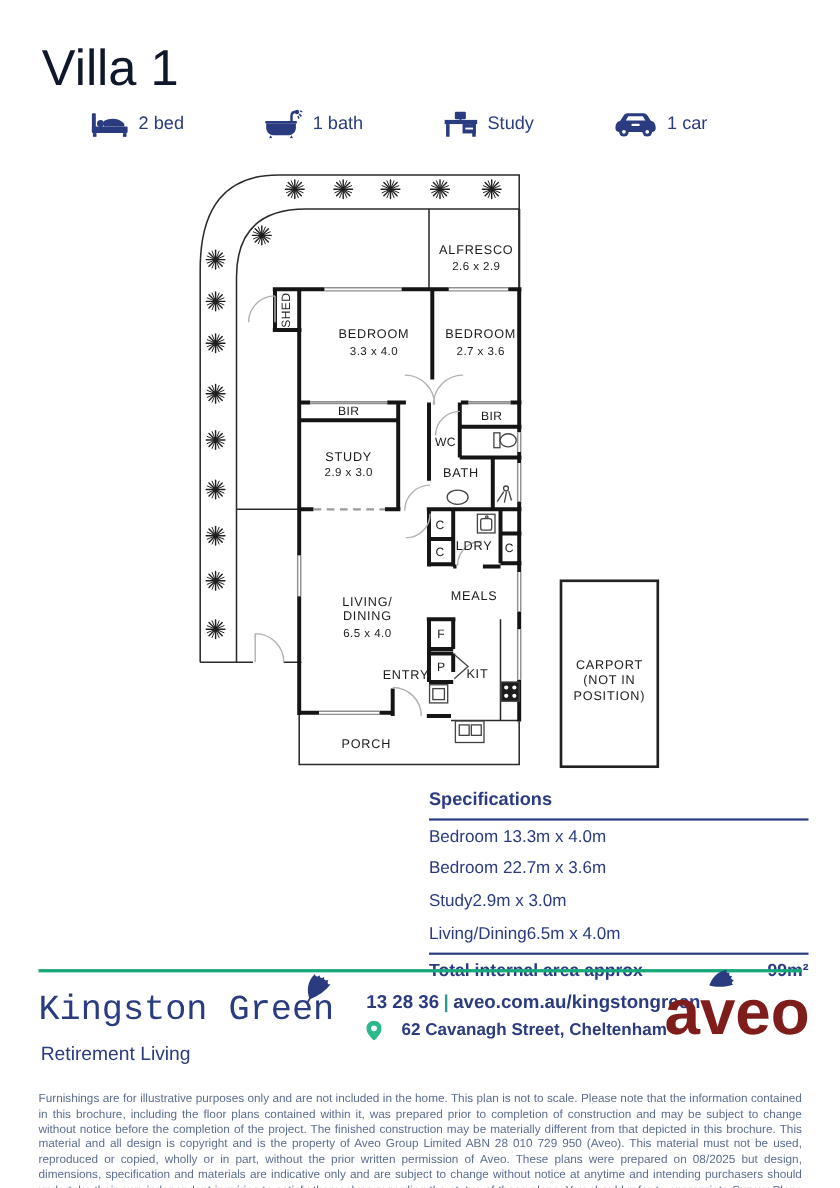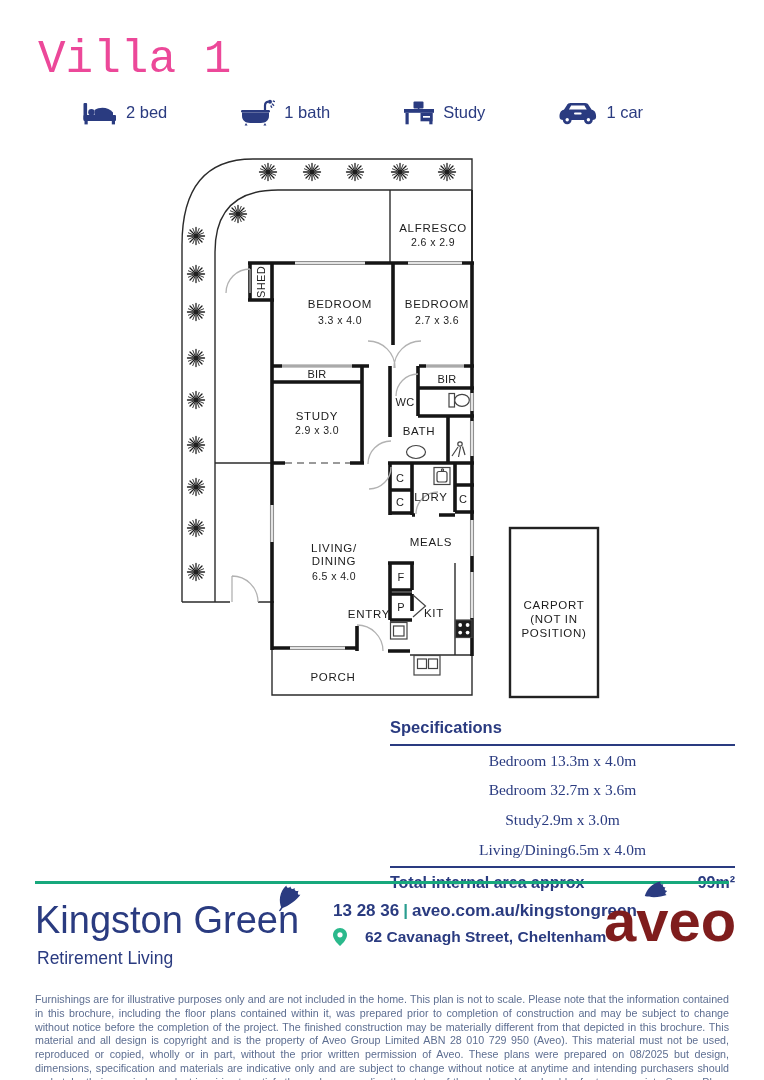--- a/index.html
+++ b/index.html
@@ -1,34 +1,34 @@
 <!DOCTYPE html>
 <html><head>
 <meta charset="utf-8">
 <style>
   html,body{margin:0;padding:0;background:#ffffff;}
   .page{position:relative;width:764px;height:1080px;background:#fff;overflow:hidden;
         font-family:"Liberation Sans",sans-serif;}
-  .title{position:absolute;left:38px;top:34px;font-size:46px;color:#ec4899;letter-spacing:0;font-family:Liberation Mono, monospace;}
+  .title{position:absolute;left:38px;top:34px;font-size:46px;color:#0f172a;letter-spacing:0;}
   .features{position:absolute;left:36px;top:99px;display:flex;align-items:center;gap:27px;}
   .feature{display:flex;align-items:center;gap:9px;padding-left:47px;}
   .feature svg{fill:#2a3b80;}
   .feature-label{font-size:16.5px;color:#2a3b80;}
   .plan-svg{position:absolute;left:160px;top:145px;}
   .plan-svg text{font-family:"Liberation Sans",sans-serif;fill:#1c1c1c;}
   .room-name{font-size:11.5px;letter-spacing:0.7px;}
   .room-dims{font-size:10.5px;letter-spacing:0.4px;}
   .room-small{font-size:11px;letter-spacing:0.3px;}
   .specs{position:absolute;left:390px;top:718px;width:345px;color:#2a3b80;}
   .specs-title{font-size:16.5px;font-weight:bold;padding-bottom:7px;border-bottom:2px solid #2a3b80;}
-  .specs-row{display:flex;justify-content:center;font-size:15.5px;padding:5.8px 0;font-family:Liberation Serif, serif;}
+  .specs-row{display:flex;justify-content:flex-start;font-size:15.5px;padding:5.8px 0;}
   .specs-total{display:flex;justify-content:space-between;font-size:16px;font-weight:bold;
                border-top:2.5px solid #2a3b80;padding-top:6px;margin-top:2px;}
   .divider{position:absolute;left:35px;top:881px;width:694px;height:2.5px;background:#17a87c;}
-  .brand{position:absolute;left:35px;top:899px;font-size:38px;color:#2a3b80;}
+  .brand{position:absolute;left:35px;top:899px;font-size:32px;color:#2a3b80;font-family:Liberation Mono, monospace;}
   .brand-leaf{position:absolute;left:273px;top:883px;transform:rotate(-22deg);}
   .brand-sub{position:absolute;left:37px;top:948px;font-size:17.5px;color:#2a3b80;}
   .contact{position:absolute;left:333px;top:901px;color:#2a3b80;}
   .contact-line1{font-size:17px;font-weight:bold;}
   .contact-sep{color:#2a9d8f;padding:0 4px;}
   .contact-line2{display:flex;align-items:center;gap:18px;margin-top:7px;font-size:15.5px;font-weight:bold;}
   .aveo{position:absolute;left:604px;top:892px;font-size:58px;font-weight:bold;color:#7f1d1d;
         letter-spacing:0;line-height:58px;}
   .aveo-leaf{position:absolute;left:644px;top:880px;transform:rotate(10deg);}
   .disclaimer{position:absolute;left:35px;top:993px;width:694px;font-size:10.7px;line-height:13.8px;
@@ -236,21 +236,21 @@
     </g>
   </svg>
 
   <div class="specs">
     <div class="specs-title">Specifications</div>
     <div class="specs-row">
       <span>Bedroom 1</span>
       <span>3.3m x 4.0m</span>
     </div>
     <div class="specs-row">
-      <span>Bedroom 3</span>
+      <span>Bedroom 2</span>
       <span>2.7m x 3.6m</span>
     </div>
     <div class="specs-row">
       <span>Study</span>
       <span>2.9m x 3.0m</span>
     </div>
     <div class="specs-row">
       <span>Living/Dining</span>
       <span>6.5m x 4.0m</span>
     </div>

